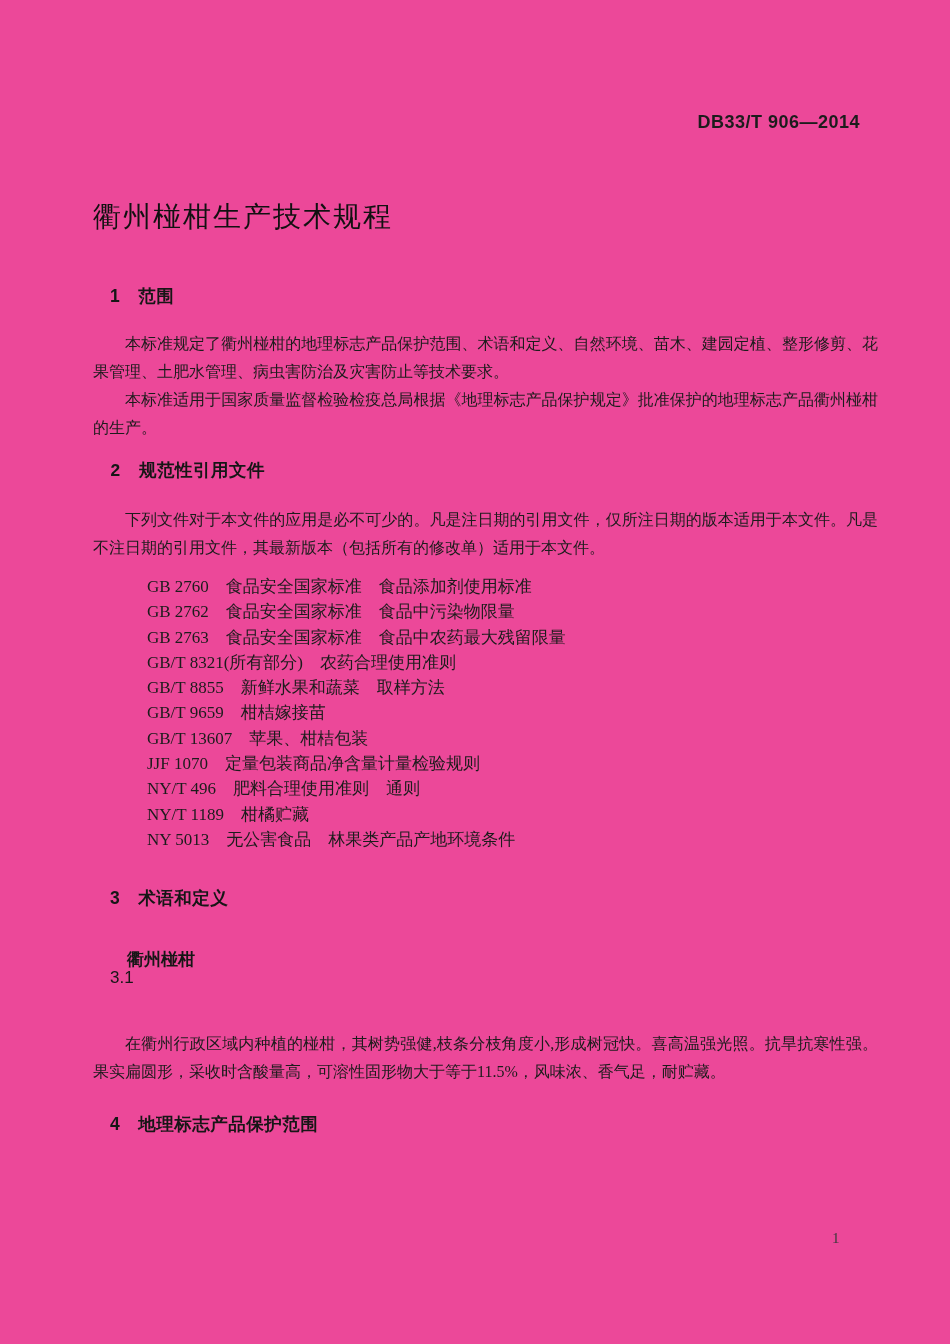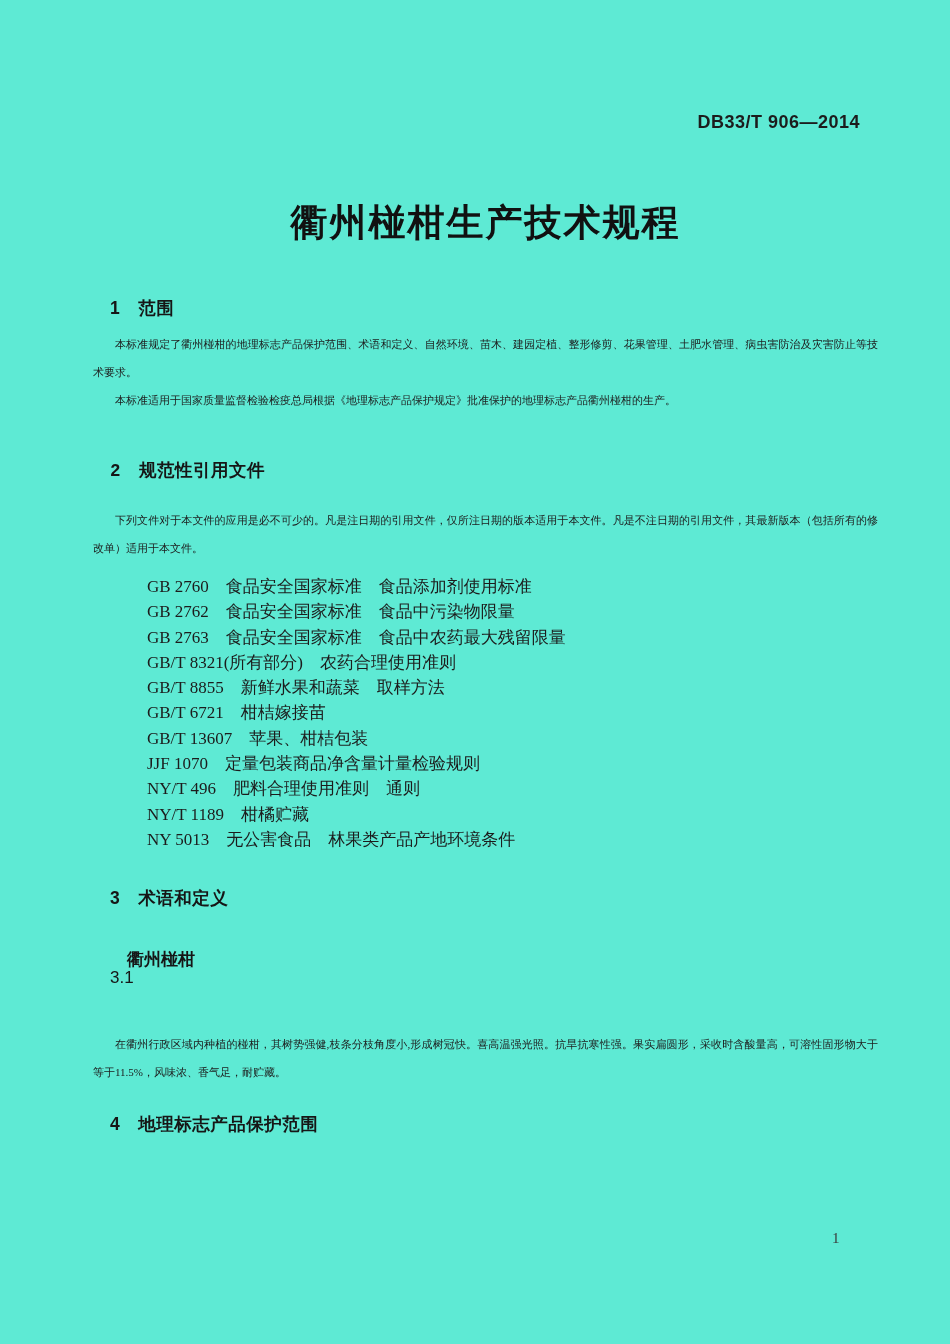--- a/index.html
+++ b/index.html
@@ -4,65 +4,64 @@
 <style>
   html, body {
     margin: 0;
     padding: 0;
     background: #ffffff;
   }
   .page {
     position: relative;
     width: 950px;
     height: 1344px;
-    background: #5eead4;
+    background: #ec4899;
     color: #1c1c1c;
     font-family: "Liberation Serif", "DejaVu Serif", serif;
     overflow: hidden;
   }
   .doc-code {
     position: absolute;
     top: 112px;
     right: 90px;
     font-family: "Liberation Sans", "DejaVu Sans", sans-serif;
     font-weight: bold;
     font-size: 18px;
     letter-spacing: 0.5px;
     color: #1c1c1c;
     white-space: pre;
   }
   .doc-title {
     position: absolute;
     top: 198px;
     left: 93px;
     width: 785px;
-    text-align: center;
     font-family: "Liberation Sans", "DejaVu Sans", sans-serif;
-    font-weight: bold;
-    font-size: 37px;
+    font-weight: normal;
+    font-size: 28px;
     letter-spacing: 2px;
     color: #111111;
     white-space: pre;
   }
   .block {
     position: absolute;
     left: 93px;
     width: 785px;
   }
   .sec-heading {
     font-family: "Liberation Sans", "DejaVu Sans", sans-serif;
     font-weight: bold;
     font-size: 17.5px;
     padding-left: 17px;
     letter-spacing: 0.5px;
     color: #161616;
     white-space: pre-wrap;
   }
   .body-para {
-    font-size: 11px;
+    font-size: 16px;
     line-height: 28px;
     text-align: justify;
     text-indent: 2em;
     color: #1c1c1c;
     white-space: pre-wrap;
   }
   .ref-list {
     font-size: 17px;
     line-height: 25.3px;
     color: #1c1c1c;
@@ -97,37 +96,37 @@
 </style>
 </head>
 <body>
 
 <div class="page">
 
   <div class="doc-code">DB33/T 906—2014</div>
 
   <div class="doc-title">衢州椪柑生产技术规程</div>
 
-  <div class="block sec-heading" style="top: 296px;">1　范围</div>
+  <div class="block sec-heading" style="top: 284px;">1　范围</div>
 
   <div class="block body-para" style="top: 330px;">本标准规定了衢州椪柑的地理标志产品保护范围、术语和定义、自然环境、苗木、建园定植、整形修剪、花果管理、土肥水管理、病虫害防治及灾害防止等技术要求。</div>
 
   <div class="block body-para" style="top: 386px;">本标准适用于国家质量监督检验检疫总局根据《地理标志产品保护规定》批准保护的地理标志产品衢州椪柑的生产。</div>
 
   <div class="block sec-heading" style="top: 458px; font-family: Liberation Mono, monospace;">2　规范性引用文件</div>
 
   <div class="block body-para" style="top: 506px;">下列文件对于本文件的应用是必不可少的。凡是注日期的引用文件，仅所注日期的版本适用于本文件。凡是不注日期的引用文件，其最新版本（包括所有的修改单）适用于本文件。</div>
 
   <div class="block ref-list" style="top: 562px;">
     <div class="ref-item">GB 2760　食品安全国家标准　食品添加剂使用标准</div>
     <div class="ref-item">GB 2762　食品安全国家标准　食品中污染物限量</div>
     <div class="ref-item">GB 2763　食品安全国家标准　食品中农药最大残留限量</div>
     <div class="ref-item">GB/T 8321(所有部分)　农药合理使用准则</div>
     <div class="ref-item">GB/T 8855　新鲜水果和蔬菜　取样方法</div>
-    <div class="ref-item">GB/T 6721　柑桔嫁接苗</div>
+    <div class="ref-item">GB/T 9659　柑桔嫁接苗</div>
     <div class="ref-item">GB/T 13607　苹果、柑桔包装</div>
     <div class="ref-item">JJF 1070　定量包装商品净含量计量检验规则</div>
     <div class="ref-item">NY/T 496　肥料合理使用准则　通则</div>
     <div class="ref-item">NY/T 1189　柑橘贮藏</div>
     <div class="ref-item">NY 5013　无公害食品　林果类产品产地环境条件</div>
   </div>
 
   <div class="block sec-heading" style="top: 886px;">3　术语和定义</div>
 
 

